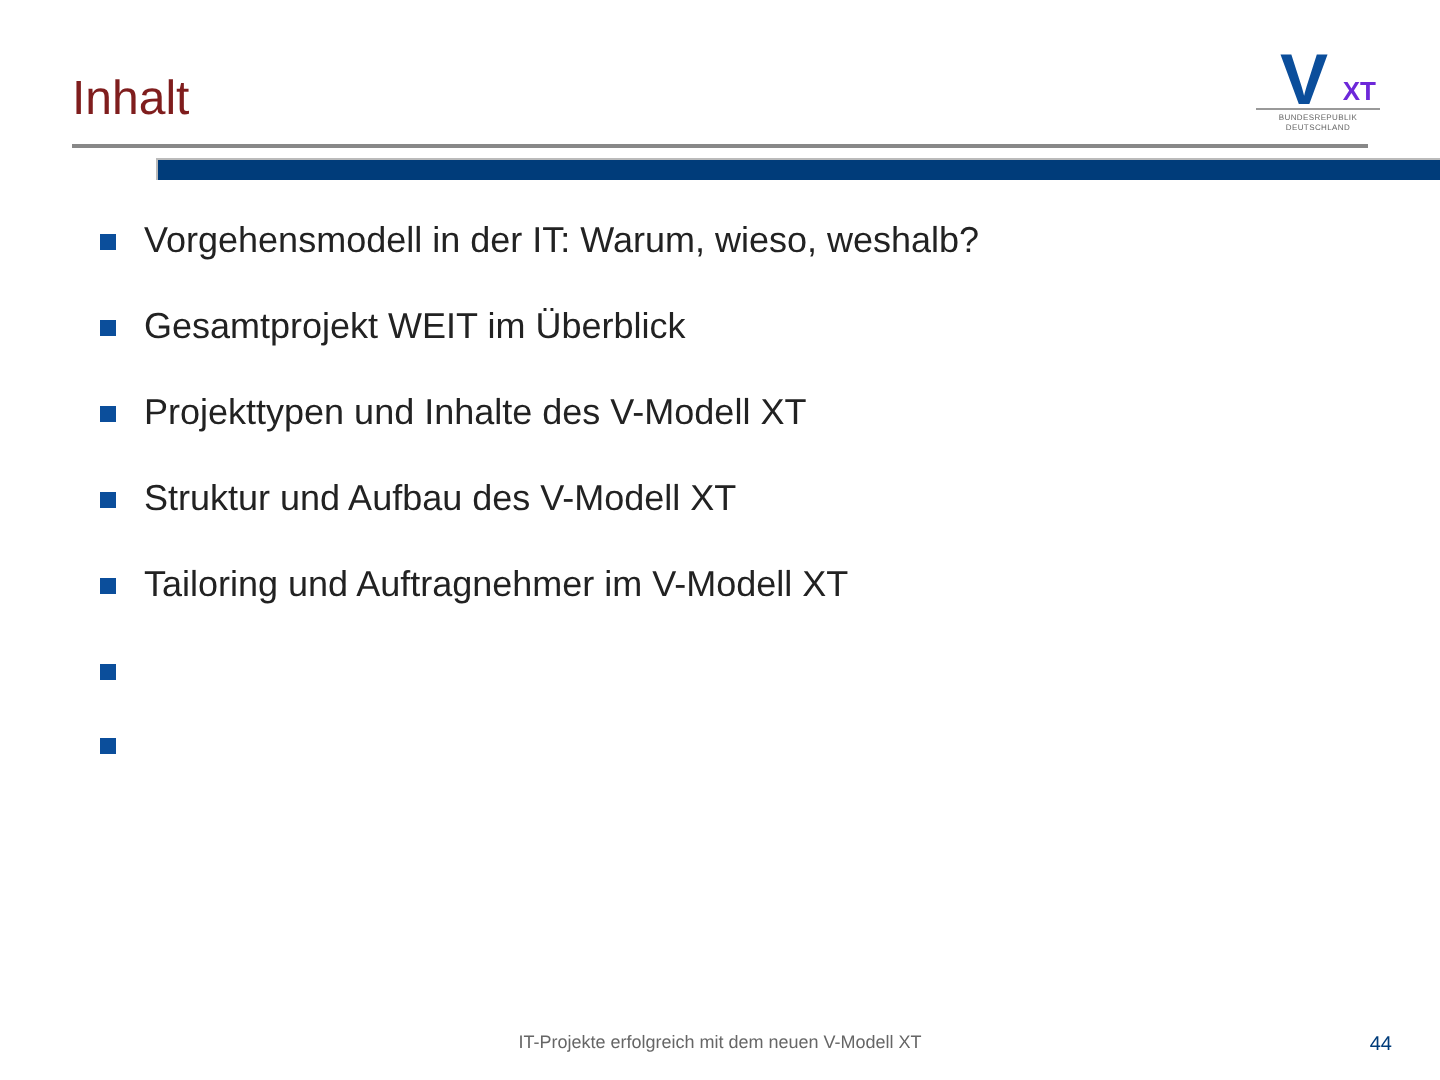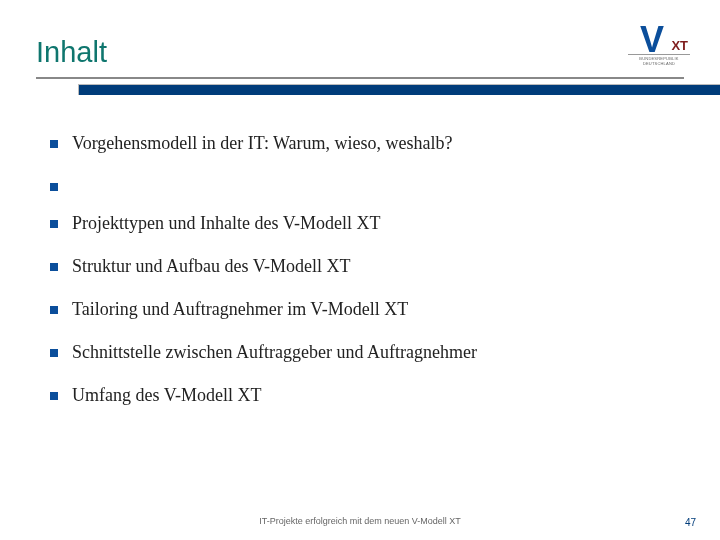--- a/index.html
+++ b/index.html
@@ -3,22 +3,22 @@
 <meta charset="utf-8">
 <style>
   * { box-sizing: border-box; margin: 0; padding: 0; }
   html, body { width: 720px; height: 540px; background: #fff; font-family: Arial, Helvetica, sans-serif; }
   .slide {
     position: relative;
     width: 720px; height: 540px;
     padding: 36px 36px 0 36px;
   }
   .title {
-    font-size: 29px;
-    color: #0f766e;
+    font-size: 24px;
+    color: #7f1d1d;
     font-weight: 400;
   }
   .title-rule-wrap {
     margin-top: 8px;
     position: relative;
     height: 18px;
   }
   .thin-rule {
     position: absolute; left: 0; right: 0; top: 0;
     height: 2px;
@@ -36,33 +36,32 @@
     top: 26px; right: 30px;
     width: 62px; height: 42px;
   }
   .logo .big-v {
     position: absolute; left: 12px; top: -4px;
     font-size: 36px; font-weight: 900; color: #0b4e9b; line-height: 1;
     font-family: Arial, sans-serif;
   }
   .logo .xt {
     position: absolute; right: 2px; top: 12px;
-    font-size: 13px; font-weight: 700; color: #7f1d1d;
+    font-size: 13px; font-weight: 700; color: #6d28d9;
   }
   .logo .sub {
     position: absolute; left: 0; right: 0; top: 30px; text-align: center;
     font-size: 4px; color: #666; letter-spacing: .2px;
   }
   .logo .bar { position: absolute; left:0; right:0; top:28px; height:1px; background:#999; }
 
   ul.bullets {
     list-style: none;
-    margin-top: 38px;
+    margin-top: 20px;
     padding-left: 14px;
-    font-family: Liberation Serif, serif;
   }
   ul.bullets li {
     display: flex;
     align-items: flex-start;
     gap: 14px;
     font-size: 18px;
     color: #222;
     margin-bottom: 22px;
   }
   ul.bullets li .sq {
@@ -107,38 +106,37 @@
     <div class="thick-rule"></div>
   </div>
 
   <ul class="bullets">
     <li>
         <span class="sq"></span>
         <span>Vorgehensmodell in der IT: Warum, wieso, weshalb?</span>
       </li>
     <li>
         <span class="sq"></span>
+        <span>Gesamtprojekt WEIT im Überblick</span>
       </li>
     <li>
         <span class="sq"></span>
         <span>Projekttypen und Inhalte des V-Modell XT</span>
       </li>
     <li>
         <span class="sq"></span>
         <span>Struktur und Aufbau des V-Modell XT</span>
       </li>
     <li>
         <span class="sq"></span>
         <span>Tailoring und Auftragnehmer im V-Modell XT</span>
       </li>
     <li>
         <span class="sq"></span>
-        <span>Schnittstelle zwischen Auftraggeber und Auftragnehmer</span>
       </li>
     <li>
         <span class="sq"></span>
-        <span>Umfang des V-Modell XT</span>
       </li>
   </ul>
 
   <div class="footer">IT-Projekte erfolgreich mit dem neuen V-Modell XT</div>
-  <div class="pagenum">47</div>
+  <div class="pagenum">44</div>
 </div>
 
 </body></html>

